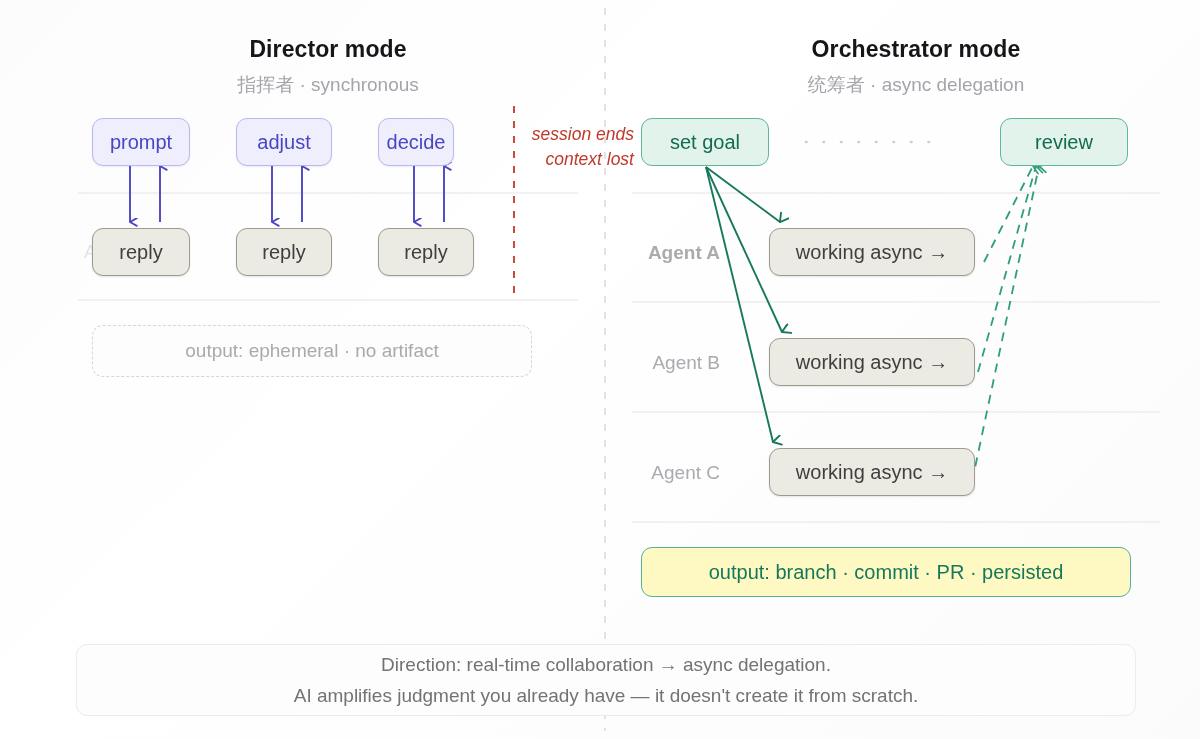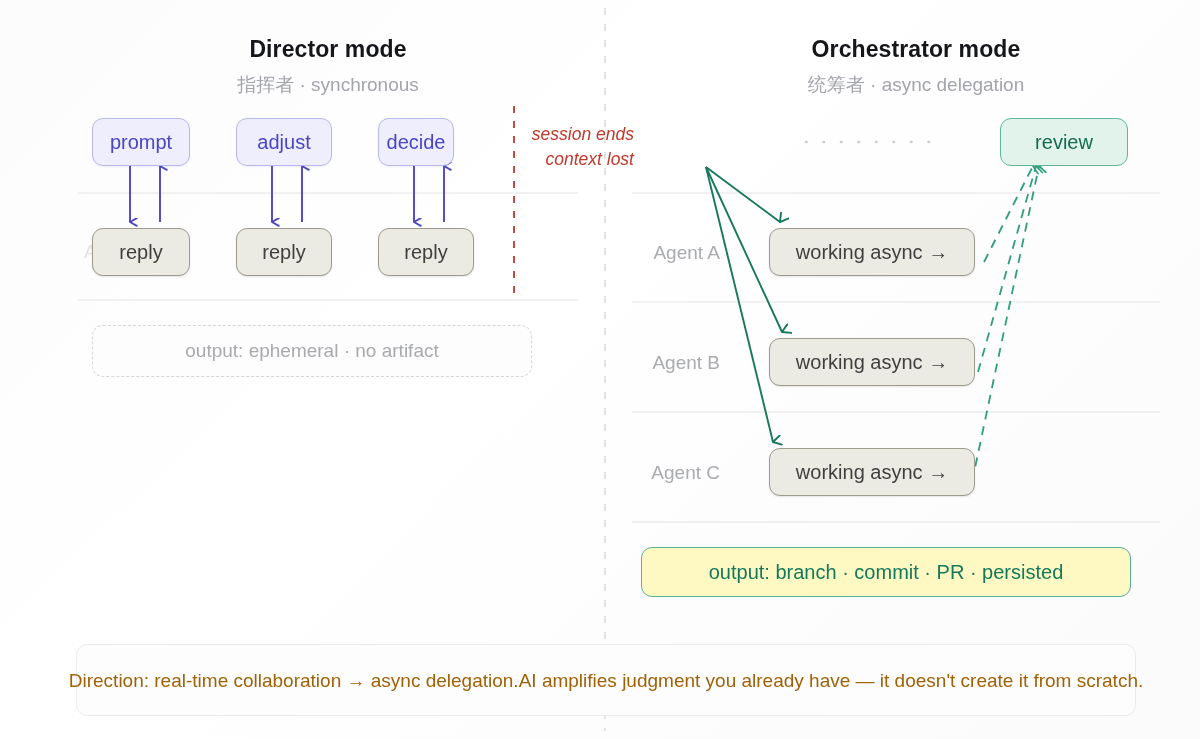--- a/index.html
+++ b/index.html
@@ -73,24 +73,24 @@
   }
   .banner-dashed {
     border:1.5px dashed #d6d6d6; color:#a8aaae; font-size:19px;
     background:#fdfdfd;
   }
   .banner-green {
     border:1.5px solid #56b195; color:#14795c; font-size:20px;
     background:#fef9c3;
   }
   .footer-note {
-    position:absolute; display:flex; flex-direction:row;
+    position:absolute; display:flex; flex-direction:column;
     align-items:center; justify-content:center;
     border:1.2px solid #ececec; border-radius:11px;
-    background:#fdfdfd; color:#a16207;
+    background:#fdfdfd; color:#737373;
     font-size:19px; line-height:31px; text-align:center;
   }
   .footer-note span { display:block; white-space:nowrap; }
 </style>
 </head>
 <body>
 
 <div class="stage">
 
   <svg class="layer" viewBox="0 0 1200 739" xmlns="http://www.w3.org/2000/svg">
@@ -166,23 +166,24 @@
   <div class="banner banner-dashed" style="left:92px;top:325px;width:440px;height:52px;">output: ephemeral · no artifact</div>
 
   <div class="session-note" style="left:374px;top:122px;width:260px;font-style:italic;">
     <span>session ends</span><br>
     <span>context lost</span>
   </div>
 
   <div class="col-title" style="left:636px;top:36px;width:560px;">Orchestrator mode</div>
   <div class="col-sub" style="left:636px;top:72px;width:560px;">统筹者 · async delegation</div>
 
+  <div class="node node-green" style="left:641px;top:118px;width:128px;height:48px;">set goal</div>
   <div class="node node-green" style="left:1000px;top:118px;width:128px;height:48px;">review</div>
 
-  <div class="agent-label" style="left:600px;top:242px;width:120px;">Agent A</div>
+  <div class="agent-label" style="left:600px;top:242px;width:120px;font-weight:bold;">Agent A</div>
   <div class="node node-beige" style="left:769px;top:228px;width:206px;height:48px;">working async →</div>
 
   <div class="agent-label" style="left:600px;top:352px;width:120px;">Agent B</div>
   <div class="node node-beige" style="left:769px;top:338px;width:206px;height:48px;">working async →</div>
 
   <div class="agent-label" style="left:600px;top:462px;width:120px;">Agent C</div>
   <div class="node node-beige" style="left:769px;top:448px;width:206px;height:48px;">working async →</div>
 
   <div class="banner banner-green" style="left:641px;top:547px;width:490px;height:50px;">output: branch · commit · PR · persisted</div>
 

